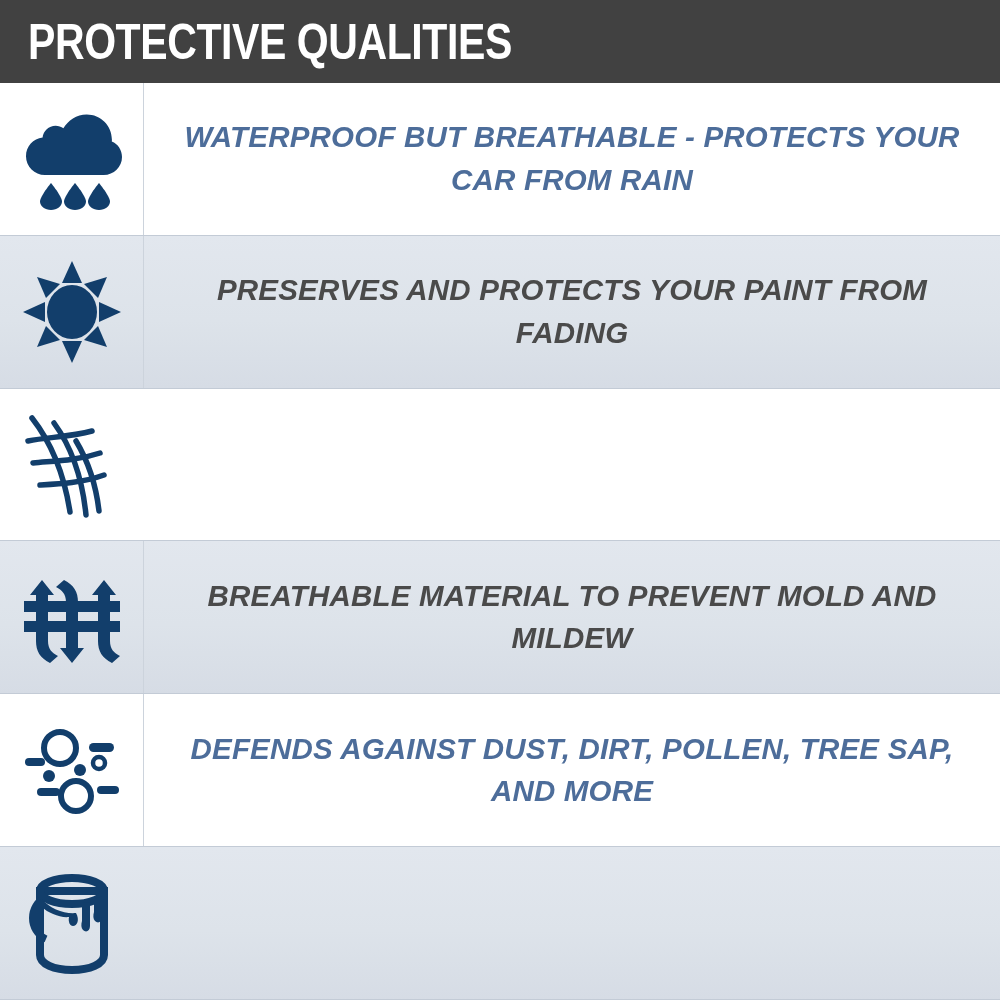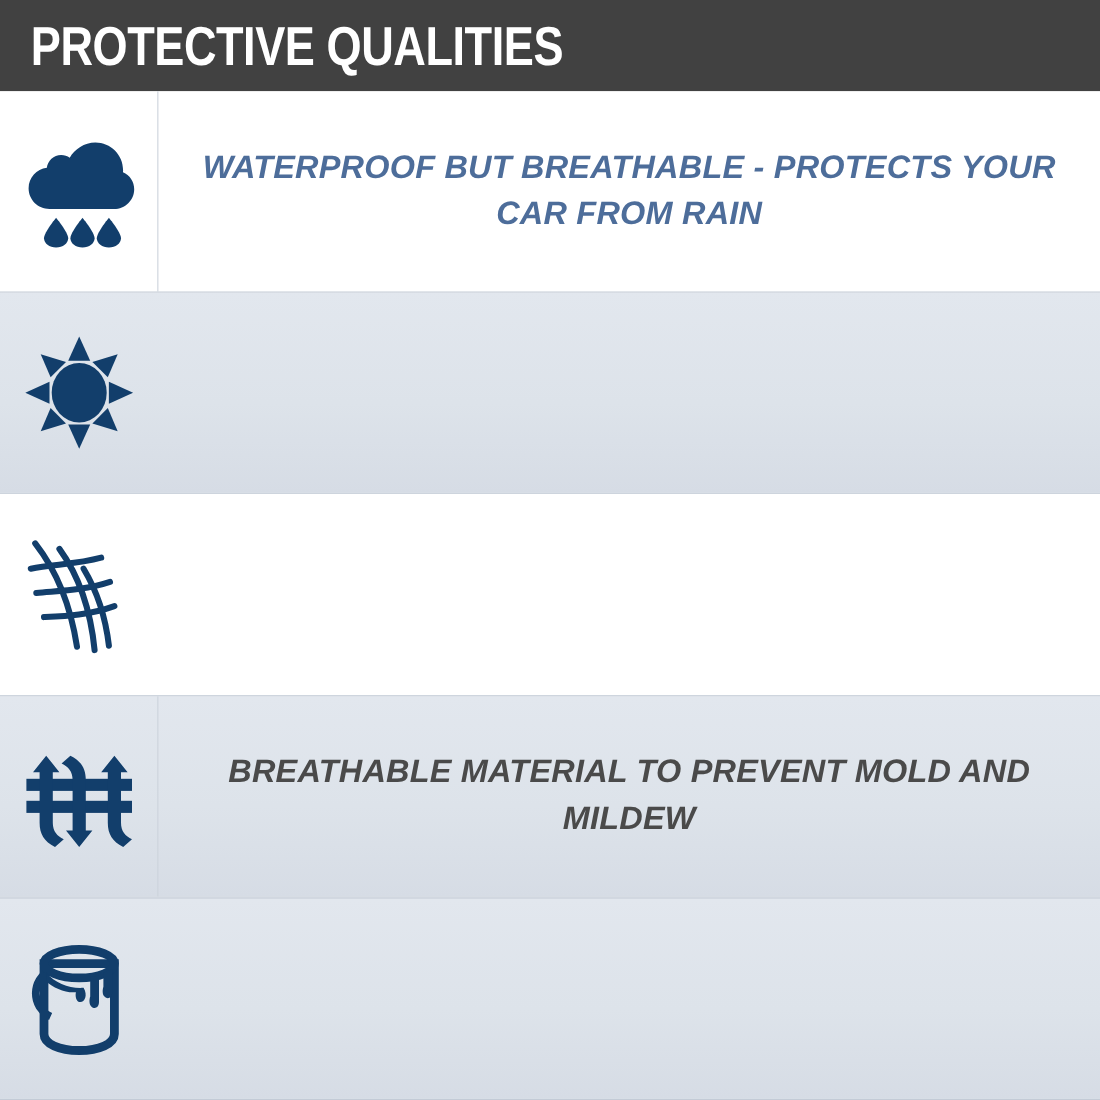--- a/index.html
+++ b/index.html
@@ -134,20 +134,23 @@
           <polygon fill="#123e6b" points="52,3 62,25 42,25"></polygon>
           <polygon fill="#123e6b" points="52,105 42,83 62,83"></polygon>
           <polygon fill="#123e6b" points="3,54 25,44 25,64"></polygon>
           <polygon fill="#123e6b" points="101,54 79,64 79,44"></polygon>
           <polygon fill="#123e6b" points="17,19 40,26 26,40"></polygon>
           <polygon fill="#123e6b" points="87,89 64,82 78,68"></polygon>
           <polygon fill="#123e6b" points="87,19 78,40 64,26"></polygon>
           <polygon fill="#123e6b" points="17,89 26,68 40,82"></polygon>
         </svg>
       </div>
+      <div class="text-cell">
+        <p class="feature-text text-gray">PRESERVES AND PROTECTS YOUR PAINT FROM FADING</p>
+      </div>
     </div>
 
     <div class="feature-row plain">
       <div class="icon-cell">
         <svg viewBox="0 0 104 108">
           <g fill="none" stroke="#123e6b" stroke-width="5.5" stroke-linecap="round">
             <path d="M12 7 C30 30, 44 62, 50 101"></path>
             <path d="M34 12 C50 34, 62 64, 66 104"></path>
             <path d="M56 30 C68 50, 76 74, 79 100"></path>
             <path d="M8 30 C28 26, 50 26, 72 20"></path>
@@ -170,20 +173,38 @@
           <path fill="#123e6b" d="M52 100 L40 85 L46 85 L46 39 C46 31 42 27 36 24 L44 17 C54 22 58 29 58 39 L58 85 L64 85 Z"></path>
 
           <path fill="#123e6b" d="M84 17 L96 32 L90 32 L90 78 C90 86 94 90 100 93 L92 100 C82 95 78 88 78 78 L78 32 L72 32 Z"></path>
         </svg>
       </div>
       <div class="text-cell">
         <p class="feature-text text-gray">BREATHABLE MATERIAL TO PREVENT MOLD AND MILDEW</p>
       </div>
     </div>
 
+    <div class="feature-row plain">
+      <div class="icon-cell">
+        <svg viewBox="0 0 104 108">
+          <circle cx="40" cy="32" r="16" fill="none" stroke="#123e6b" stroke-width="6"></circle>
+          <circle cx="56" cy="80" r="15" fill="none" stroke="#123e6b" stroke-width="6"></circle>
+          <circle cx="79" cy="47" r="6" fill="none" stroke="#123e6b" stroke-width="4.5"></circle>
+          <circle cx="60" cy="54" r="6" fill="#123e6b"></circle>
+          <circle cx="29" cy="60" r="6" fill="#123e6b"></circle>
+          <rect x="5" y="42" width="20" height="8" rx="4" fill="#123e6b"></rect>
+          <rect x="69" y="27" width="25" height="9" rx="4.5" fill="#123e6b"></rect>
+          <rect x="17" y="72" width="23" height="8" rx="4" fill="#123e6b"></rect>
+          <rect x="77" y="70" width="22" height="8" rx="4" fill="#123e6b"></rect>
+        </svg>
+      </div>
+      <div class="text-cell">
+        <p class="feature-text text-blue">DEFENDS AGAINST DUST, DIRT, POLLEN, TREE SAP, AND MORE</p>
+      </div>
+    </div>
 
     <div class="feature-row alt">
       <div class="icon-cell">
         <svg viewBox="0 0 104 108">
 
           <path d="M26 28 C8 36, 8 62, 26 70" fill="none" stroke="#123e6b" stroke-width="7"></path>
 
           <path d="M20 22 L20 86 C20 95 34 101 52 101 C70 101 84 95 84 86 L84 22 Z" fill="none" stroke="#123e6b" stroke-width="8"></path>
 
           <ellipse cx="52" cy="22" rx="32" ry="13" fill="none" stroke="#123e6b" stroke-width="8"></ellipse>

